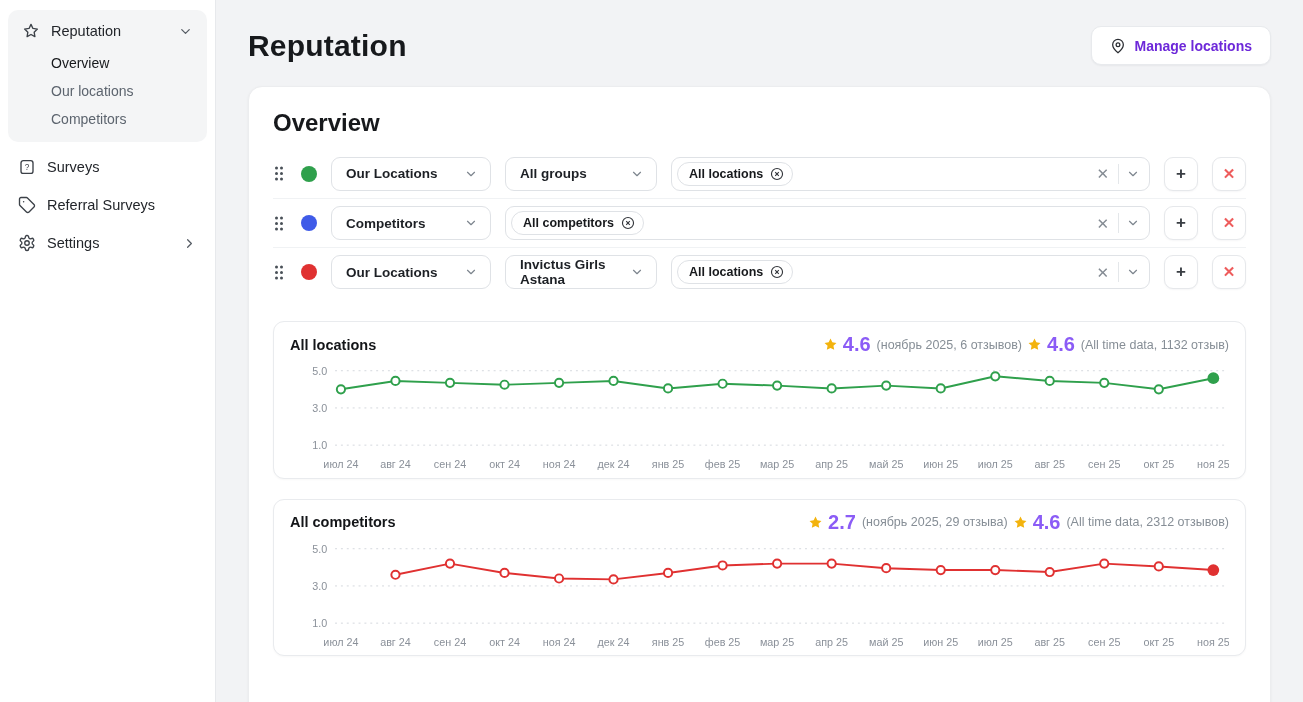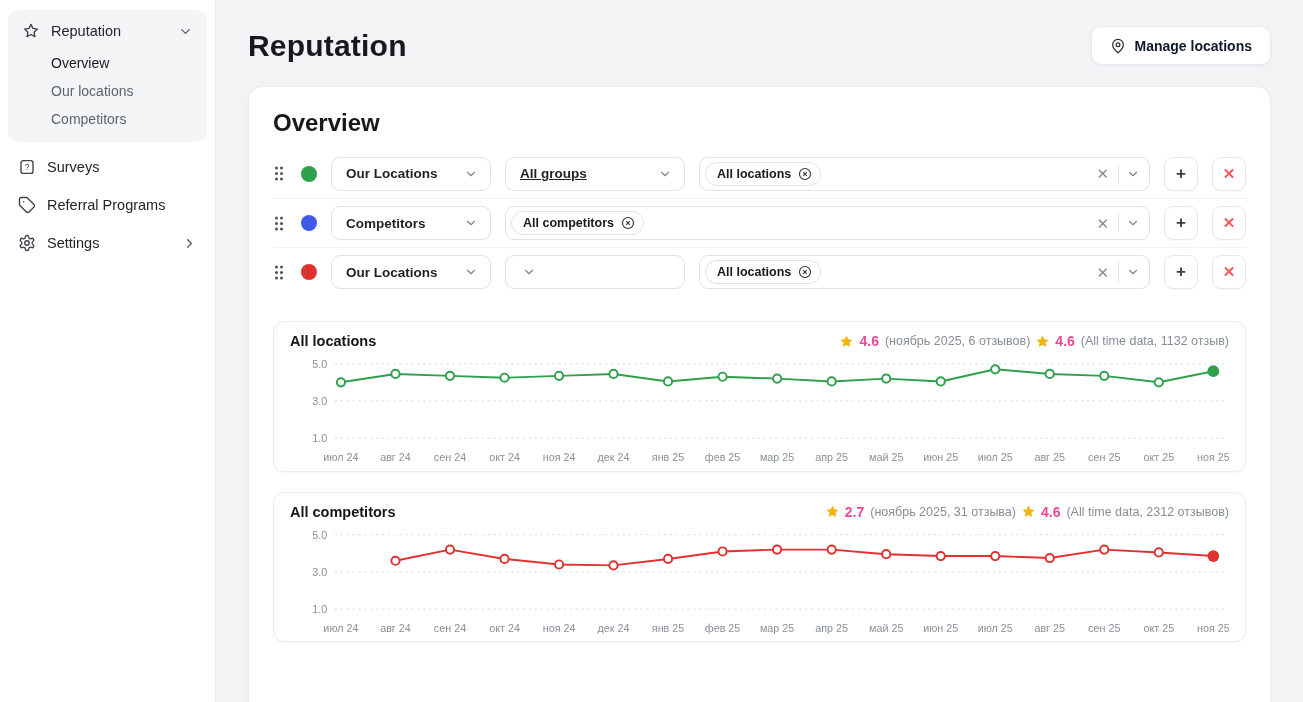--- a/index.html
+++ b/index.html
@@ -27,21 +27,21 @@
   .nav-sub-item.active { color:#17191c; }
 
   
   .main { flex:1; padding:0 32px; }
   .main-header { display:flex; align-items:center; justify-content:space-between; margin-top:26px; }
   .page-title { font-size:30px; font-weight:600; letter-spacing:.2px; color:#17191c; }
   .hdr-buttons { display:flex; gap:12px; }
   .btn {
     display:flex; align-items:center; gap:9px; height:39px; padding:0 18px;
     background:#fff; border:1px solid #e8eaed; border-radius:10px;
-    box-shadow:0 1px 2px rgba(16,24,40,.05); font-size:14px; font-weight:600; color:#0f172a; cursor:pointer;
+    box-shadow:0 1px 2px rgba(16,24,40,.05); font-size:14px; font-weight:600; color:#6d28d9; cursor:pointer;
   }
   .btn .icn { color:#2a2d32; }
 
   
   .overview-card {
     margin-top:21px; background:#fff; border:1px solid #ecedef; border-radius:14px;
     box-shadow:0 1px 3px rgba(16,24,40,.05); padding:22px 24px; height:662px;
   }
   .overview-title { font-size:24px; font-weight:700; color:#17191c; margin-bottom:12px; }
 
@@ -49,21 +49,21 @@
   .filter-row + .filter-row { border-top:1px solid #f0f2f4; }
   .drag-handle { color:#495057; width:12px; cursor:grab; margin-right:2px; }
   .series-dot { width:16px; height:16px; border-radius:50%; flex:none; }
   .select {
     height:34px; border:1px solid #dfe2e6; border-radius:9px; background:#fff;
     display:flex; align-items:center; padding:0 12px 0 14px; gap:10px;
     font-size:13.5px; font-weight:600; color:#1d2025; cursor:pointer;
   }
   .select .chev { color:#7d858e; margin-left:auto; }
   .select.w160 { width:160px; }
-  .select.w180 { width:180px;text-decoration:underline; }
+  .select.w180 { width:152px; }
   .select.tight .chev { margin-left:2px; }
   .multiselect {
     flex:1; height:34px; border:1px solid #dfe2e6; border-radius:9px; background:#fff;
     display:flex; align-items:center; padding:0 9px 0 5px; gap:8px; cursor:text;
   }
   .chip {
     display:flex; align-items:center; gap:6px; border:1px solid #dfe2e6; border-radius:999px;
     padding:3px 7px 3px 11px; font-size:12.5px; font-weight:700; color:#17191c; background:#fff;
   }
   .chip .icn { color:#33363b; }
@@ -83,21 +83,21 @@
   .chart-card {
     border:1px solid #e9ebee; border-radius:11px; background:#fff; padding:11px 16px 6px;
     box-shadow:0 1px 2px rgba(16,24,40,.03);
   }
   .chart-card.first { margin-top:25px; }
   .chart-card.second { margin-top:20px; }
   .chart-head { display:flex; align-items:center; justify-content:space-between; }
   .chart-title { font-size:14.5px; font-weight:700; color:#141619; }
   .chart-ratings { display:flex; align-items:center; gap:5px; font-size:12.5px; color:#868e96; white-space:nowrap; }
   .chart-ratings .star { color:#f3b30d; width:15px; height:15px; }
-  .chart-ratings b { font-size:14px; color:#ec4899; margin-right:1px; }
+  .chart-ratings b { font-size:20px; color:#8b5cf6; margin-right:1px; }
   .chart-svg { width:100%; height:auto; margin-top:2px; }
   .tick { fill:#8a9099; font-size:11px; font-family:"Liberation Sans", sans-serif; }
 </style>
 </head>
 <body>
 
 <aside class="sidebar">
   <div class="nav-group">
     <div class="nav-row">
       <span class="icn">
@@ -129,21 +129,21 @@
     <span>Surveys</span>
   </div>
 
   <div class="nav-row">
     <span class="icn">
       <svg width="18" height="18" viewBox="0 0 24 24" fill="none" stroke="currentColor" stroke-width="1.8" stroke-linejoin="round">
           <path d="M12.6 2.6A2 2 0 0 0 11.2 2H4a2 2 0 0 0-2 2v7.2a2 2 0 0 0 .6 1.4l8.7 8.7a2.4 2.4 0 0 0 3.4 0l6.6-6.6a2.4 2.4 0 0 0 0-3.4z"></path>
           <circle cx="7.5" cy="7.5" r="1" fill="currentColor" stroke="none"></circle>
         </svg>
     </span>
-    <span>Referral Programs</span>
+    <span>Referral Surveys</span>
   </div>
 
   <div class="nav-row">
     <span class="icn">
       <svg width="18" height="18" viewBox="0 0 24 24" fill="none" stroke="currentColor" stroke-width="1.8" stroke-linecap="round" stroke-linejoin="round">
           <path d="M12.22 2h-.44a2 2 0 0 0-2 2v.18a2 2 0 0 1-1 1.73l-.43.25a2 2 0 0 1-2 0l-.15-.08a2 2 0 0 0-2.73.73l-.22.38a2 2 0 0 0 .73 2.73l.15.1a2 2 0 0 1 1 1.72v.51a2 2 0 0 1-1 1.74l-.15.09a2 2 0 0 0-.73 2.73l.22.38a2 2 0 0 0 2.73.73l.15-.08a2 2 0 0 1 2 0l.43.25a2 2 0 0 1 1 1.73V20a2 2 0 0 0 2 2h.44a2 2 0 0 0 2-2v-.18a2 2 0 0 1 1-1.73l.43-.25a2 2 0 0 1 2 0l.15.08a2 2 0 0 0 2.73-.73l.22-.39a2 2 0 0 0-.73-2.73l-.15-.08a2 2 0 0 1-1-1.74v-.5a2 2 0 0 1 1-1.74l.15-.09a2 2 0 0 0 .73-2.73l-.22-.38a2 2 0 0 0-2.73-.73l-.15.08a2 2 0 0 1-2 0l-.43-.25a2 2 0 0 1-1-1.73V4a2 2 0 0 0-2-2z"></path>
           <circle cx="12" cy="12" r="3"></circle>
         </svg>
     </span>
     <span>Settings</span>
@@ -287,20 +287,21 @@
       <span class="series-dot" style="background: rgb(224, 49, 49);"></span>
       <div class="select w160">
         <span>Our Locations</span>
         <span class="chev">
             <svg width="14" height="14" viewBox="0 0 24 24" fill="none" stroke="currentColor" stroke-width="2" stroke-linecap="round" stroke-linejoin="round">
               <polyline points="6 9 12 15 18 9"></polyline>
             </svg>
           </span>
       </div>
       <div class="select w180 tight">
+        <span>Invictus Girls Astana</span>
         <span class="chev">
             <svg width="14" height="14" viewBox="0 0 24 24" fill="none" stroke="currentColor" stroke-width="2" stroke-linecap="round" stroke-linejoin="round">
               <polyline points="6 9 12 15 18 9"></polyline>
             </svg>
           </span>
       </div>
       <div class="multiselect">
         <span class="chip">
           <span>All locations</span>
           <span class="icn">
@@ -393,21 +394,21 @@
     <div class="chart-card second">
       <div class="chart-head">
         <span class="chart-title">All competitors</span>
         <span class="chart-ratings">
           <span class="star">
               <svg width="15" height="15" viewBox="0 0 24 24" fill="currentColor">
                 <path d="M12 2.5l2.9 6 6.6.9-4.8 4.6 1.2 6.5L12 17.4l-5.9 3.1 1.2-6.5-4.8-4.6 6.6-.9z"></path>
               </svg>
             </span>
           <b>2.7</b>
-          <span>(ноябрь 2025, 31 отзыва)</span>
+          <span>(ноябрь 2025, 29 отзыва)</span>
           <span class="star">
               <svg width="15" height="15" viewBox="0 0 24 24" fill="currentColor">
                 <path d="M12 2.5l2.9 6 6.6.9-4.8 4.6 1.2 6.5L12 17.4l-5.9 3.1 1.2-6.5-4.8-4.6 6.6-.9z"></path>
               </svg>
             </span>
           <b>4.6</b>
           <span>(All time data, 2312 отзывов)</span>
         </span>
       </div>
       <svg class="chart-svg" viewBox="0 0 959 116">

